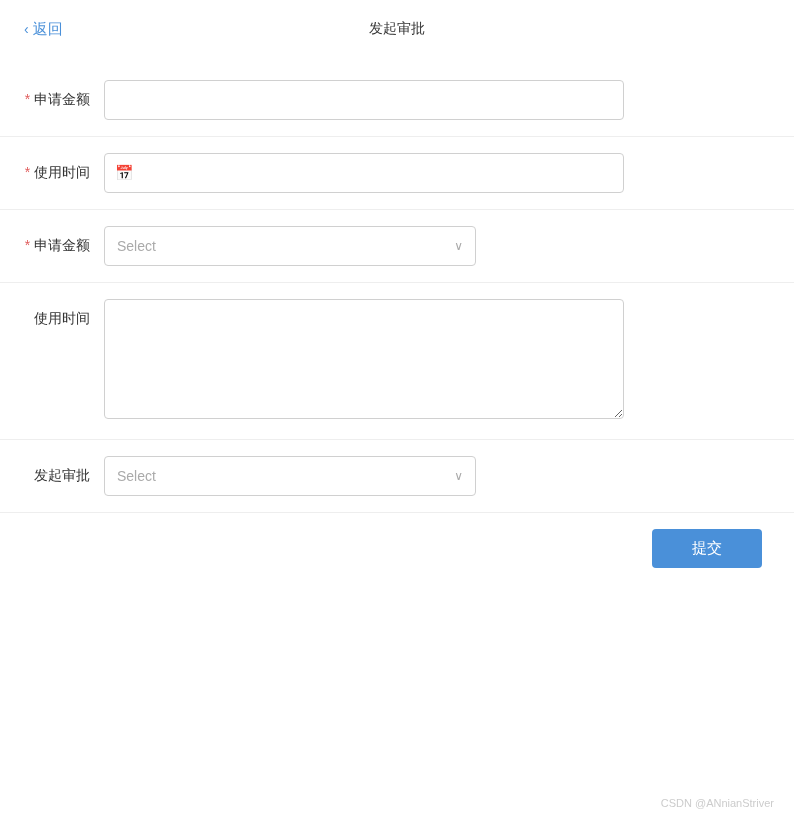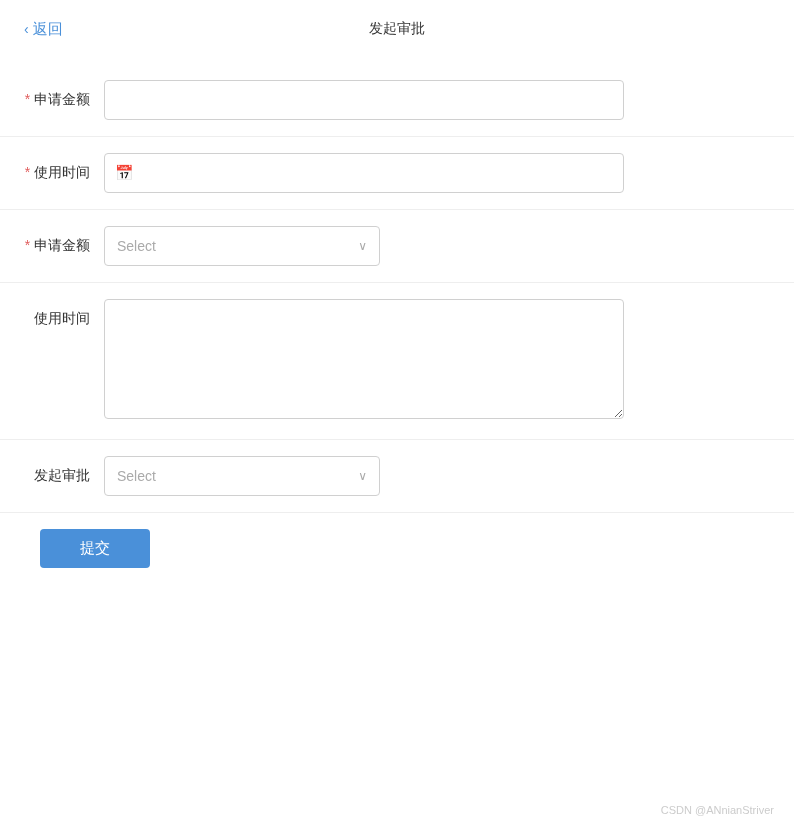--- a/index.html
+++ b/index.html
@@ -115,21 +115,21 @@
 
     .select-wrapper {
       position: relative;
       display: flex;
       align-items: center;
       border: 1px solid #d0d0d0;
       border-radius: 4px;
       background: #ffffff;
       padding: 0 12px;
       height: 40px;
-      width: 276px;
+      width: 372px;
       cursor: pointer;
     }
 
     .select-text {
       flex: 1;
       font-size: 14px;
       color: #aaaaaa;
     }
 
     .chevron-icon {
@@ -154,30 +154,30 @@
     .form-row.textarea-row {
       align-items: flex-start;
     }
 
     .form-row.textarea-row .form-label {
       padding-top: 10px;
     }
 
     .watermark {
       position: absolute;
-      bottom: 17px;
+      bottom: 24px;
       right: 20px;
       font-size: 11px;
       color: #cccccc;
     }
 
     .submit-row {
       display: flex;
-      justify-content: flex-start;
-      padding: 16px 40px;
+      justify-content: flex-end;
+      padding: 16px 32px;
     }
 
     .submit-btn {
       background: #4a90d9;
       color: #ffffff;
       border: none;
       border-radius: 4px;
       padding: 10px 40px;
       font-size: 15px;
       cursor: pointer;

